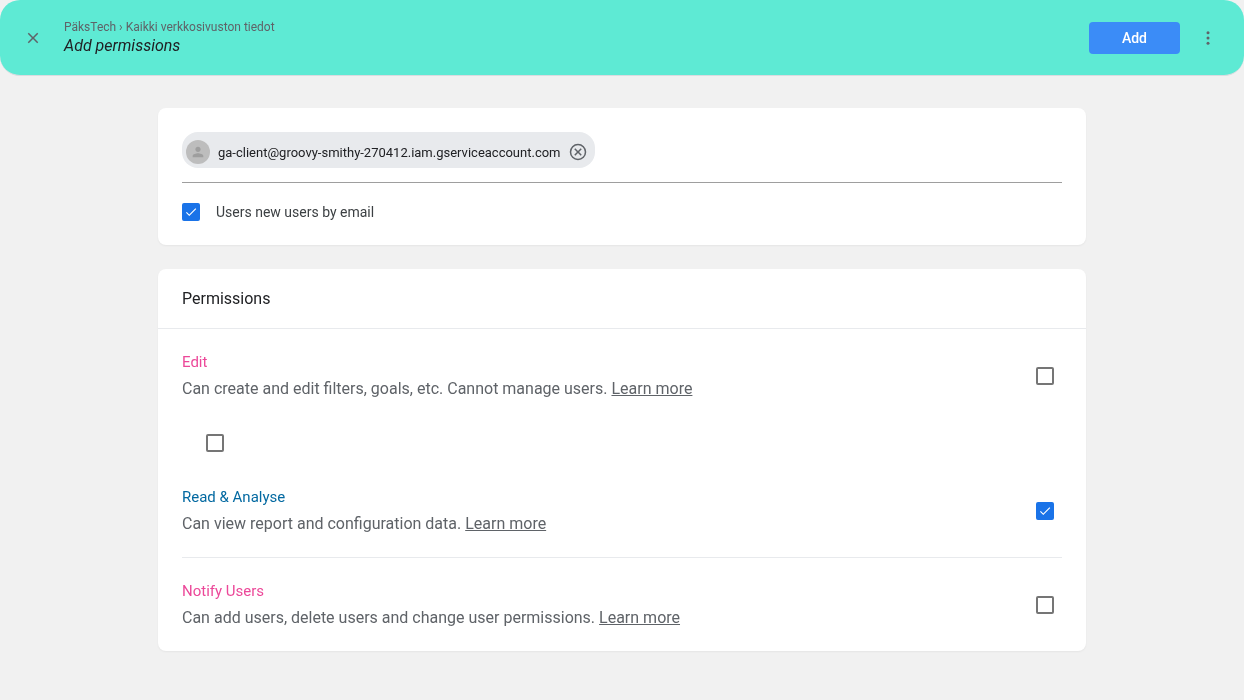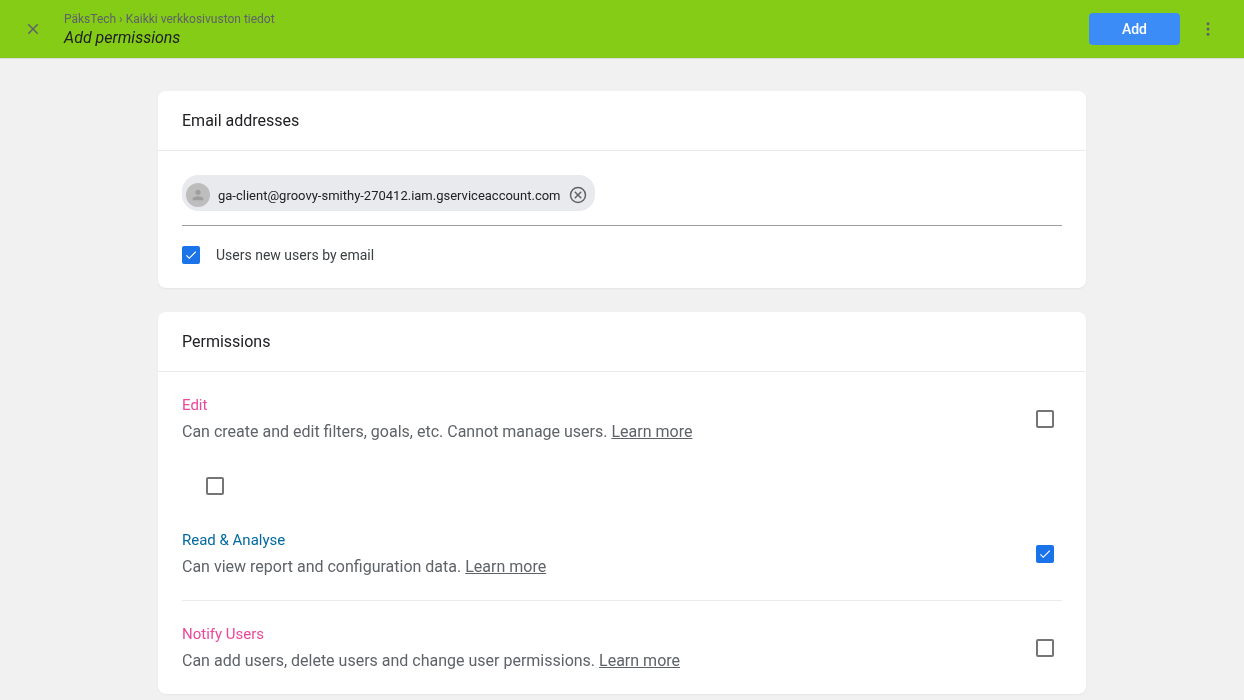--- a/index.html
+++ b/index.html
@@ -7,27 +7,28 @@
       padding: 0;
       box-sizing: border-box;
       font-family: 'Google Sans', Roboto, Arial, sans-serif;
     }
     body {
       background: #f1f1f1;
       color: #202124;
       font-size: 14px;
     }
     .header {
-      background: #84cc16;
+      background: #5eead4;
       border-bottom: 1px solid #dadce0;
       padding: 10px 24px;
       display: flex;
       align-items: center;
       justify-content: space-between;
-      height: 59px;
+      height: 76px;
+      border-radius: 20px;
     }
     .header-left {
       display: flex;
       align-items: center;
       gap: 22px;
     }
     .close-icon {
       width: 18px;
       height: 18px;
       cursor: pointer;
@@ -219,21 +220,20 @@
           <circle cx="12" cy="12" r="2" fill="currentColor"></circle>
           <circle cx="12" cy="19" r="2" fill="currentColor"></circle>
         </svg>
     </div>
   </div>
 </div>
 
 <div class="content">
 
   <div class="card">
-    <div class="card-header">Email addresses</div>
     <div class="card-body">
       <div class="email-chip-container">
         <div class="email-chip">
           <div class="avatar-icon">
             <svg width="16" height="16" viewBox="0 0 24 24">
                 <path fill="#9e9e9e" d="M12 12c2.21 0 4-1.79 4-4s-1.79-4-4-4-4 1.79-4 4 1.79 4 4 4zm0 2c-2.67 0-8 1.34-8 4v2h16v-2c0-2.66-5.33-4-8-4z"></path>
               </svg>
           </div>
           <span class="email-text">ga-client@groovy-smithy-270412.iam.gserviceaccount.com</span>
           <div class="chip-remove">

